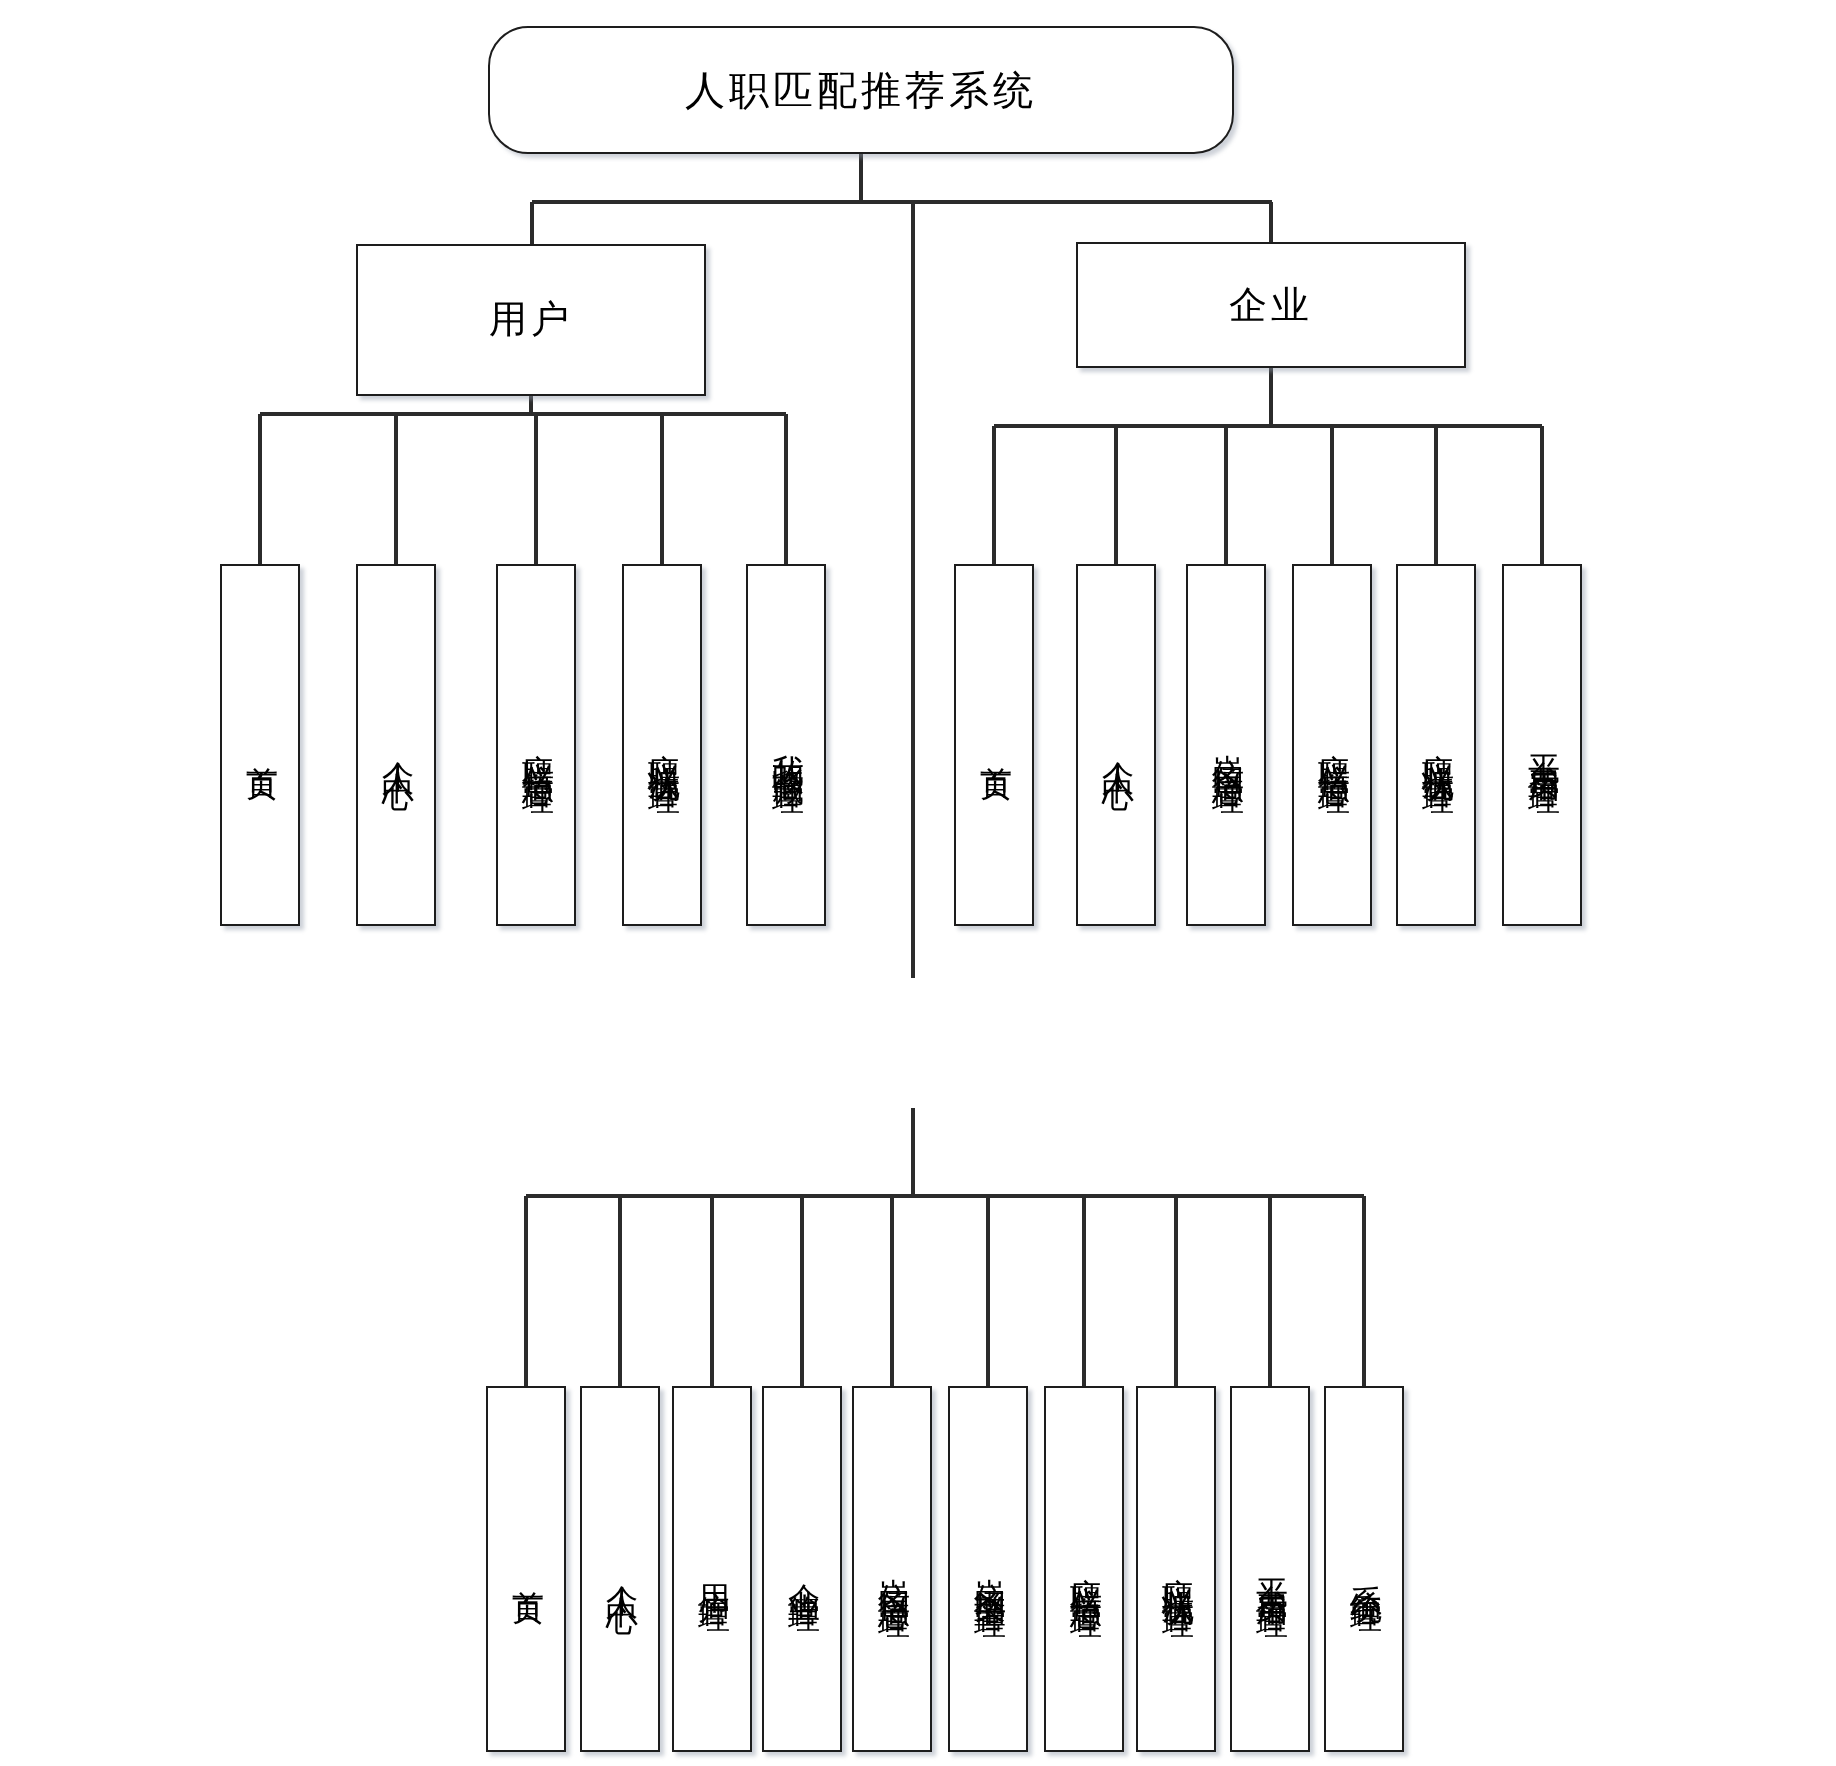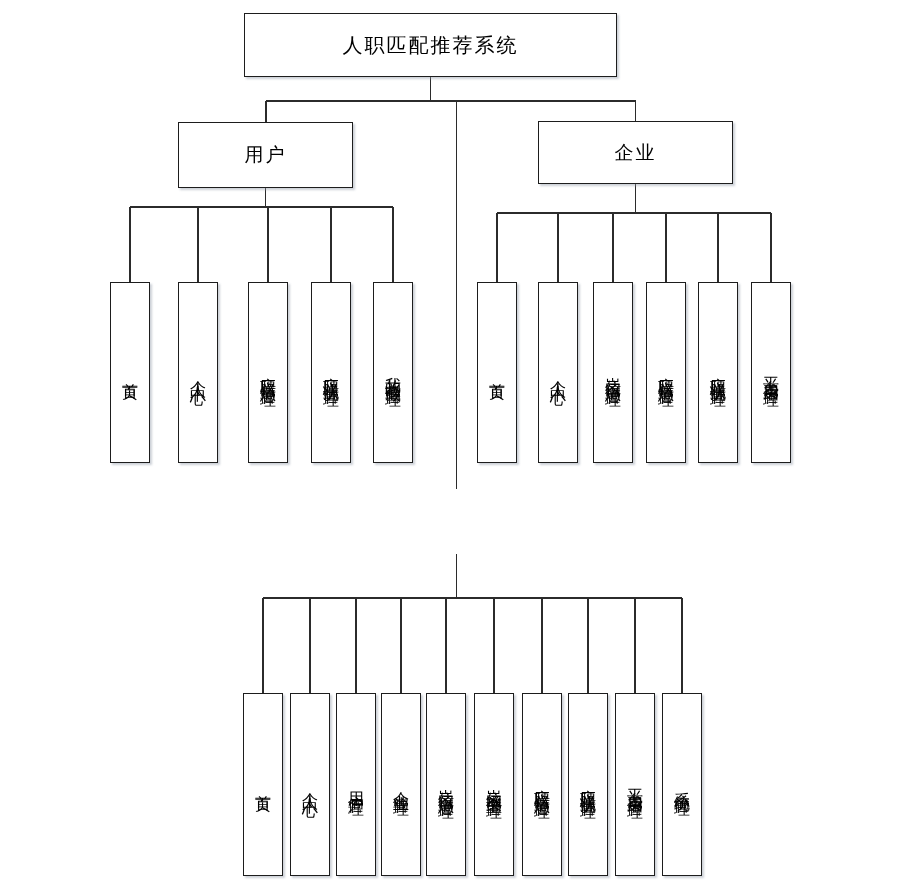--- a/index.html
+++ b/index.html
@@ -20,22 +20,22 @@
     z-index:2;
   }
   .hbox{font-size:19px; letter-spacing:2px;}
   .rootbox{font-size:20px; letter-spacing:2px;}
   .vbox{width:40px; font-size:16px;}
   .vtext{
     writing-mode:vertical-rl; text-orientation:upright;
     letter-spacing:3px; line-height:1;
   }
   
-  #n-root {left:244px; top:13px;  width:373px; height:64px;}
-  #n-user {left:178px; top:122px; width:175px; height:66px;}
+  #n-root {left:244px; top:13px;  width:373px; height:64px;border-radius:20px;}
+  #n-user {left:178px; top:122px; width:175px; height:76px;}
   #n-ent  {left:538px; top:121px; width:195px; height:63px;}
   #n-adm  {left:318px; top:489px; width:277px; height:65px;}
   .u-child,.e-child{top:282px; height:181px;}
   .a-child{top:693px; height:183px;}
   #u0{left:110px} #u1{left:178px} #u2{left:248px} #u3{left:311px} #u4{left:373px}
   #e0{left:477px} #e1{left:538px} #e2{left:593px} #e3{left:646px} #e4{left:698px} #e5{left:751px}
   #a0{left:243px} #a1{left:290px} #a2{left:336px} #a3{left:381px} #a4{left:426px}
   #a5{left:474px} #a6{left:522px} #a7{left:568px} #a8{left:615px} #a9{left:662px}
 </style>
 </head>

